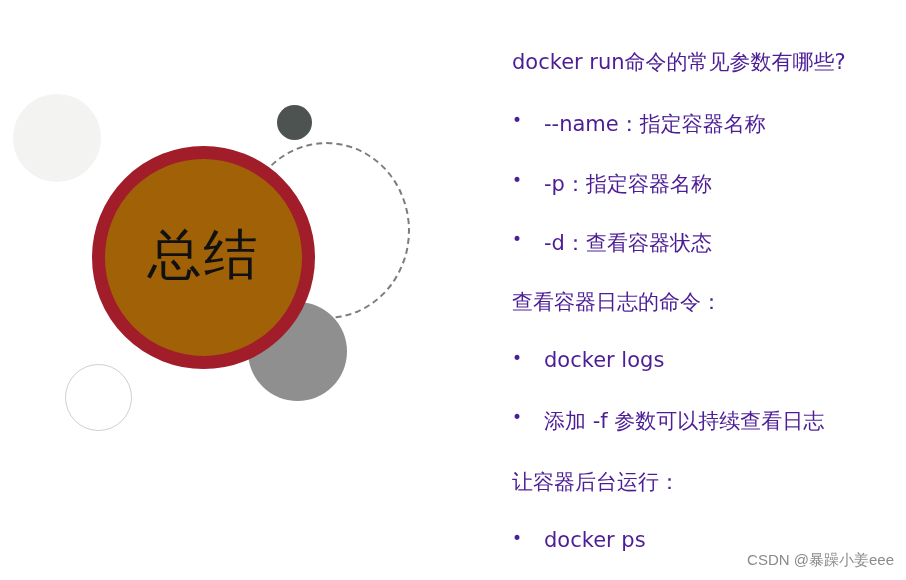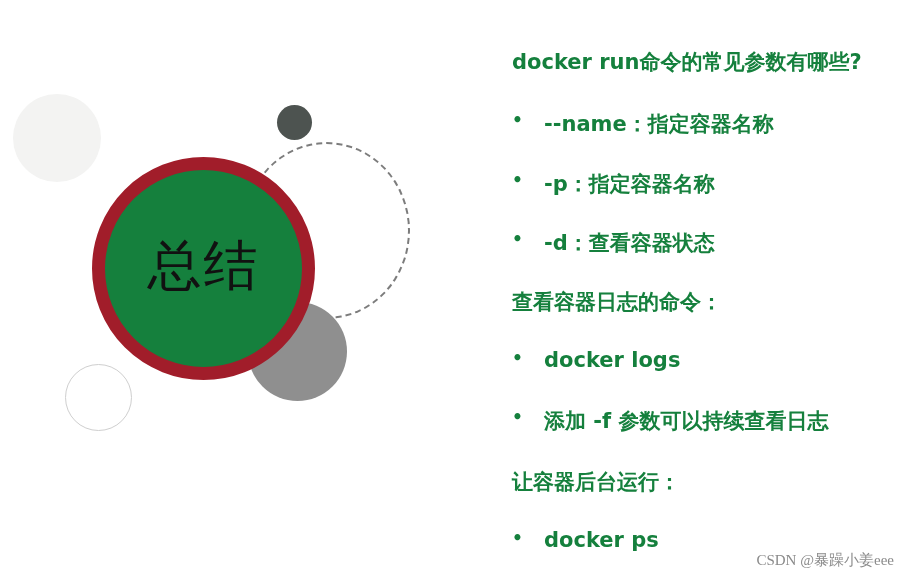--- a/index.html
+++ b/index.html
@@ -9,34 +9,34 @@
       font-family: "DejaVu Sans", "Liberation Sans", sans-serif;
       color: #1a1a1a;
     }
     .deco { position: absolute; border-radius: 50%; box-sizing: border-box; }
     .c-lightgray { left: 13px; top: 94px; width: 88px; height: 88px; background: #f3f3f2; }
     .c-darkdot { left: 277px; top: 105px; width: 35px; height: 35px; background: #4d5350; }
     .c-dashed { left: 243px; top: 142px; width: 167px; height: 177px; border: 2px dashed #7c7c7c; background: transparent; }
     .c-gray { left: 248px; top: 302px; width: 99px; height: 99px; background: #8f8f8f; }
     .c-outline { left: 65px; top: 364px; width: 67px; height: 67px; border: 1.5px solid #cfcfcf; background: transparent; }
     .c-red {
-      left: 92px; top: 157px; width: 223px; height: 223px;
-      border: 13px solid #a11d2a; background: #15803d;
+      left: 92px; top: 146px; width: 223px; height: 223px;
+      border: 13px solid #a11d2a; background: #a16207;
       display: flex; align-items: center; justify-content: center;
     }
     .title-text { font-size: 54px; color: #111; letter-spacing: 2px; margin-top: -4px; }
 
     .content { position: absolute; left: 512px; top: 0; width: 394px; }
-    .line { position: absolute; left: 0; font-size: 21px; white-space: nowrap; color: #15803d; font-weight: bold; }
+    .line { position: absolute; left: 0; font-size: 21px; white-space: nowrap; color: #4c1d95; }
     .bullet { position: absolute; left: 0; font-size: 17px; }
     .item-text { position: absolute; left: 32px; white-space: nowrap; text-align: right; }
 
     .watermark {
       position: absolute; right: 12px; bottom: 10px;
-      font-family: Liberation Serif, serif; font-size: 15px; color: #8a8a8a;
+      font-family: Liberation Sans, sans-serif; font-size: 15px; color: #8a8a8a;
     }
   </style>
 </head>
 <body>
 
 <div>
   <div class="deco c-lightgray"></div>
   <div class="deco c-darkdot"></div>
   <div class="deco c-dashed"></div>
   <div class="deco c-gray"></div>

